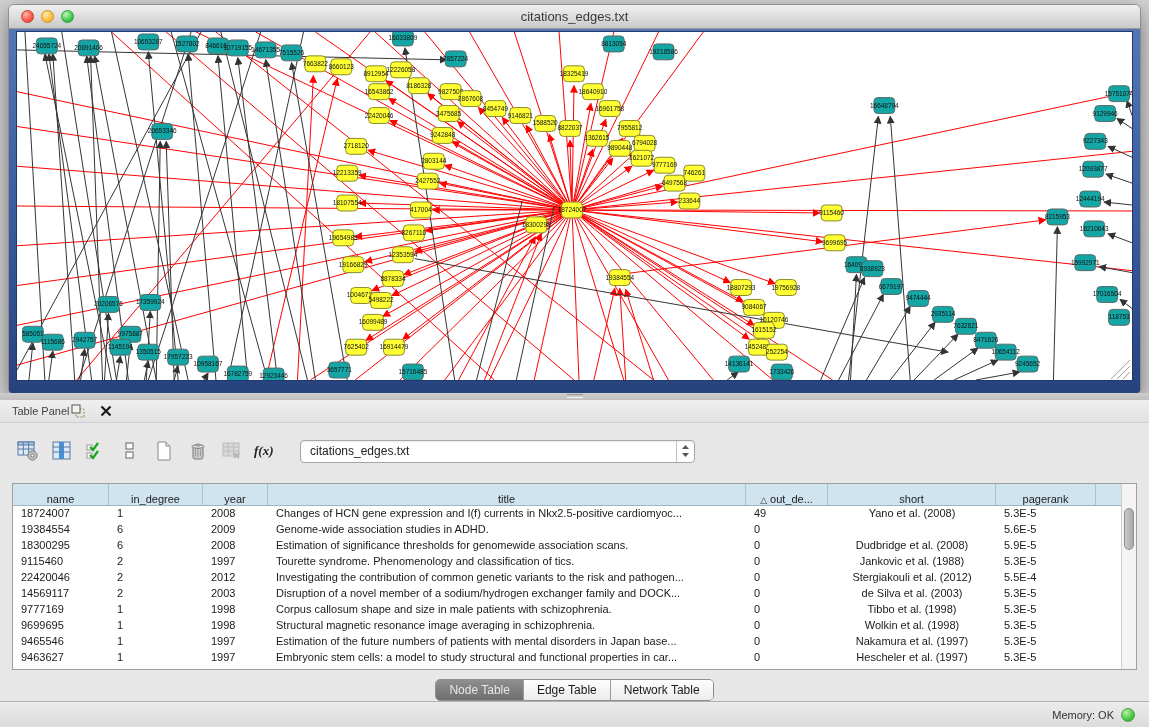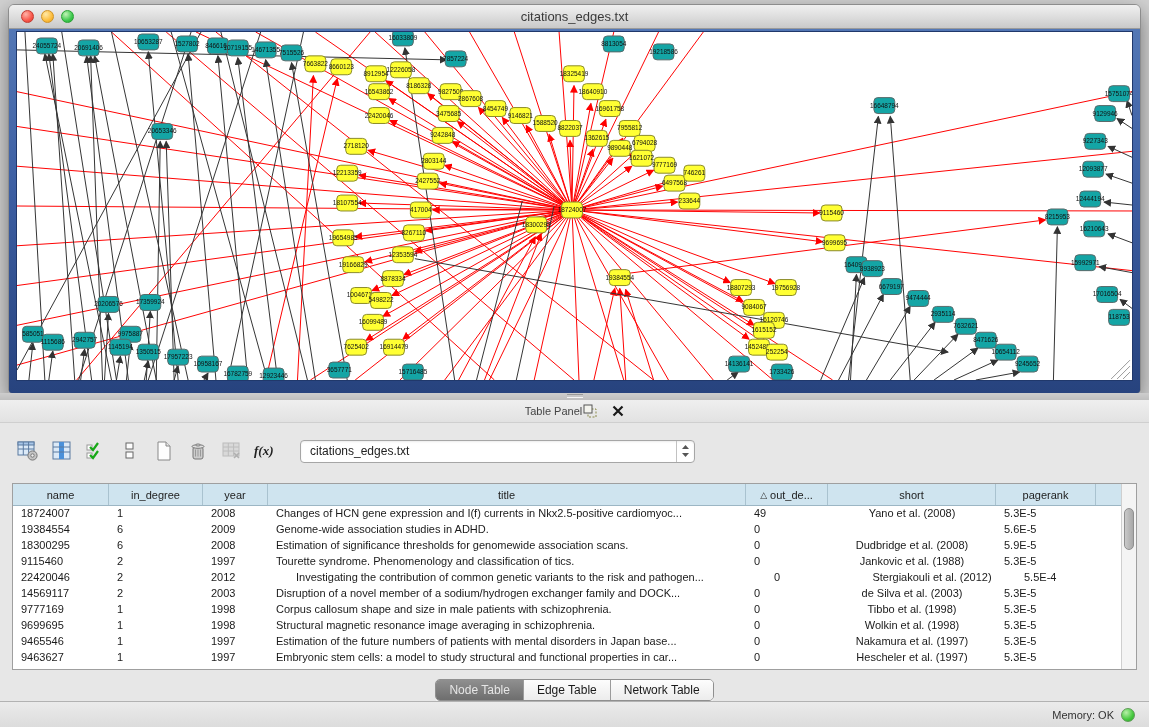--- a/index.html
+++ b/index.html
@@ -22,40 +22,40 @@
     background:linear-gradient(180deg,#5377b5 0%, #3c5ea2 45%, #27437e 100%); }
   .frame svg { display:block; width:100%; height:350px; background:#ffffff; border:1px solid #20386b; }
 
   
   .divider { position:absolute; left:0; top:393px; width:1149px; height:7px; background:linear-gradient(180deg,#cdcdcd,#bfbfbf); }
   .grip { position:absolute; left:50%; top:1px; width:16px; height:4px; margin-left:-8px;
     border-top:1px solid #9a9a9a; border-bottom:1px solid #f5f5f5; }
 
   
   .table-panel { position:absolute; left:0; top:400px; width:1149px; height:327px; background:#e7e7e7; }
-  .tp-header { height:23px; display:flex; align-items:center; justify-content:center;
+  .tp-header { height:23px; display:flex; align-items:center; justify-content:flex-start;
     padding:0 10px 0 12px; background:linear-gradient(180deg,#efefef,#e2e2e2); border-bottom:1px solid #cfcfcf; }
   .tp-title { font-size:11px; color:#444; }
   .tp-icons { display:flex; gap:12px; align-items:center; }
   .tp-iconbtn { width:16px; height:16px; display:inline-flex; align-items:center; justify-content:center; cursor:default; }
 
   .tp-toolbar { height:56px; display:flex; align-items:center; padding-left:14px; gap:7px; }
   .tbtn { width:27px; height:30px; display:flex; align-items:center; justify-content:center; border-radius:3px;font-weight:bold; }
   .tbtn.disabled { opacity:.45; }
   .dropdown { margin-left:14px; width:395px; height:23px; background:#fff; border:1px solid #a6a6a6;
     border-radius:4px; display:flex; align-items:center; box-shadow:inset 0 1px 2px rgba(0,0,0,.08); }
   .dd-value { flex:1; font-size:12px; color:#222; padding-left:9px; }
   .dd-stepper { width:18px; height:100%; border-left:1px solid #c2c2c2; display:flex; flex-direction:column;
     align-items:center; justify-content:center; }
 
   .tp-table { position:absolute; left:12px; top:83px; width:1125px; height:187px;
     background:#fff; border:1px solid #9f9f9f; display:flex; }
   .tgrid { flex:1; overflow:hidden; }
   .thead { display:flex; height:22px; background:#cfe4ef; border-bottom:1px solid #9cb6c4; }
-  .th { font-size:11px; color:#222; display:flex; align-items:center; justify-content:center;
+  .th { font-size:11px; color:#222; display:flex; align-items:flex-end; justify-content:center;
     border-right:1px solid #a9c2cf; height:100%; overflow:hidden; white-space:nowrap; }
   .th .sortg { margin-right:3px; font-size:9px; color:#333; }
   .tbody .tr { display:flex; height:16px; }
   .td { font-size:11px; color:#1a1a1a; white-space:nowrap; overflow:hidden; padding:1px 0 0 8px; }
   .td.center { text-align:center; padding-left:0; }
   .vscroll { width:15px; background:#f4f4f4; border-left:1px solid #cfcfcf; position:relative; }
   .vthumb { position:absolute; left:2px; top:24px; width:10px; height:42px; border-radius:5px;
     background:linear-gradient(90deg,#c9c9c9,#a8a8a8); border:1px solid #8f8f8f; }
 
   .tp-tabs { position:absolute; left:0; top:279px; width:100%; display:flex; justify-content:center; }
@@ -828,21 +828,21 @@
               <div class="td" style="width: 65px;">1997</div>
               <div class="td" style="width: 478px;">Tourette syndrome. Phenomenology and classification of tics.</div>
               <div class="td" style="width: 82px;">0</div>
               <div class="td center" style="width: 168px;">Jankovic et al. (1988)</div>
               <div class="td" style="width: 100px;">5.3E-5</div>
             </div>
             <div class="tr">
               <div class="td" style="width: 96px;">22420046</div>
               <div class="td" style="width: 94px;">2</div>
               <div class="td" style="width: 65px;">2012</div>
-              <div class="td" style="width: 478px; margin-left: 20px;">Investigating the contribution of common genetic variants to the risk and pathogen...</div>
+              <div class="td" style="width: 478px;">Investigating the contribution of common genetic variants to the risk and pathogen...</div>
               <div class="td" style="width: 82px;">0</div>
               <div class="td center" style="width: 168px;">Stergiakouli et al. (2012)</div>
               <div class="td" style="width: 100px;">5.5E-4</div>
             </div>
             <div class="tr">
               <div class="td" style="width: 96px;">14569117</div>
               <div class="td" style="width: 94px;">2</div>
               <div class="td" style="width: 65px;">2003</div>
               <div class="td" style="width: 478px;">Disruption of a novel member of a sodium/hydrogen exchanger family and DOCK...</div>
               <div class="td" style="width: 82px;">0</div>

